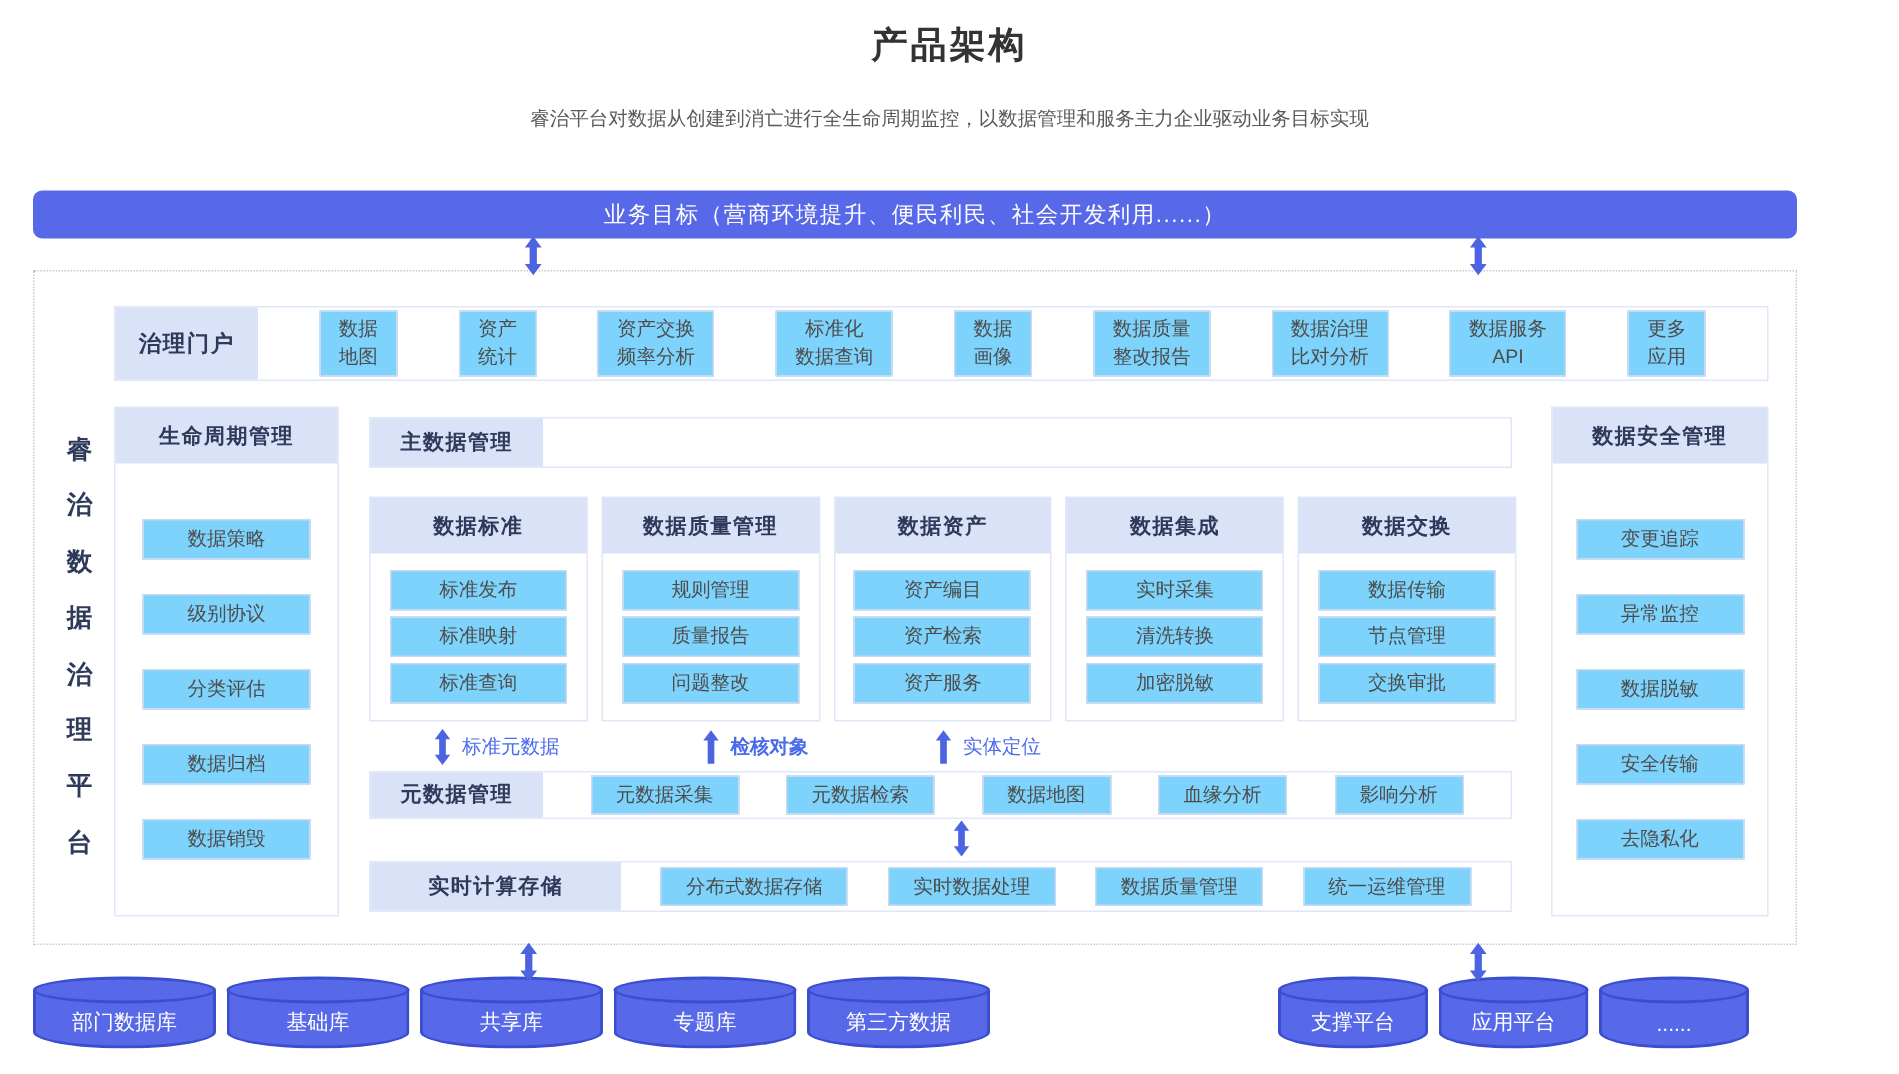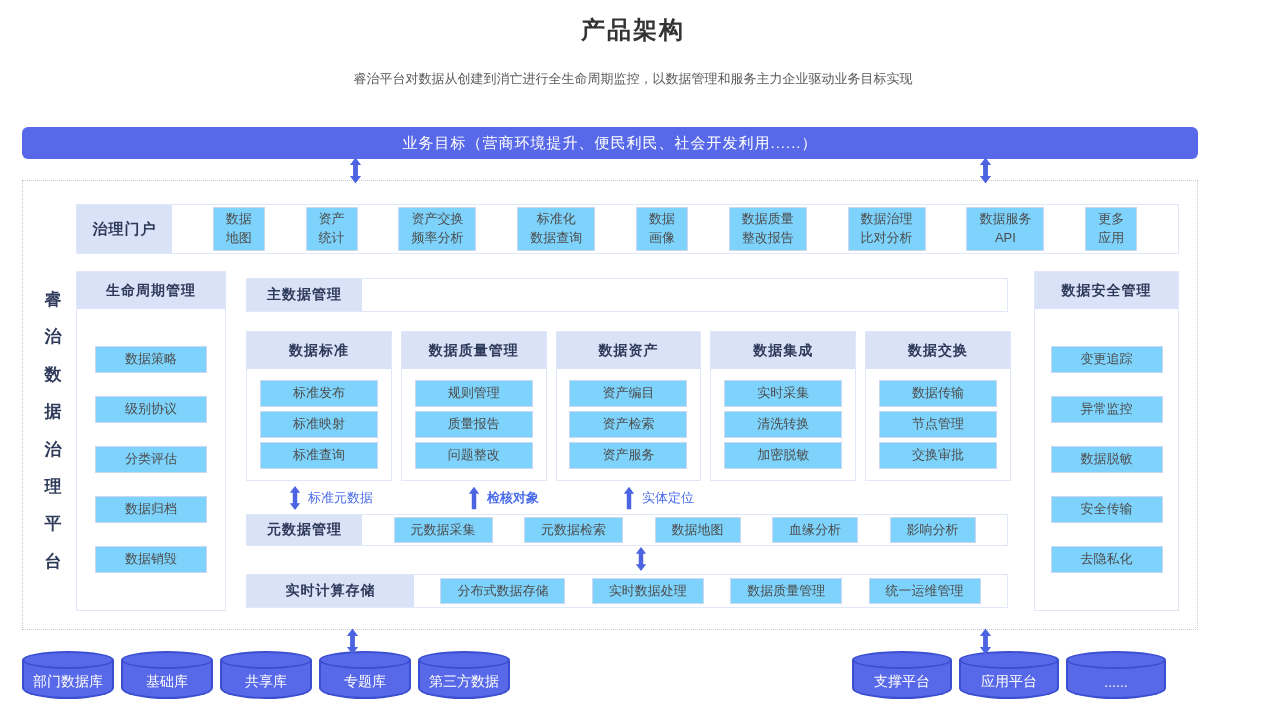--- a/index.html
+++ b/index.html
@@ -90,21 +90,21 @@
   .flow-group { position:absolute; top:304px; height:26px; display:flex; align-items:center; gap:7px; }
   .flow-text { color:#4a6bea; font-size:13px; }
   .varrow { position:absolute; z-index:3; line-height:0; }
   .varrow svg { display:block; }
   .arrow-fill { fill:#4c63e2; }
   
   .db-group { position:absolute; top:651px; display:flex; gap:7px; }
   .db-left  { left:22px; }
   .db-right { left:852px; }
   .cylinder { position:relative; height:48px; }
-  .db-left  .cylinder { width:92px; }
+  .db-left  .cylinder { width:122px; }
   .db-right .cylinder { width:100px; }
   .cyl-body {
     position:absolute; top:9px; left:0; right:0; bottom:0;
     background:#5768e8; border:2px solid #3a4ecf; border-top:none;
     border-radius:0 0 50% 50% / 0 0 11px 11px;
   }
   .cyl-top {
     position:absolute; top:0; left:0; right:0; height:18px;
     background:#5768e8; border:2px solid #3a4ecf; border-radius:50%;
   }

